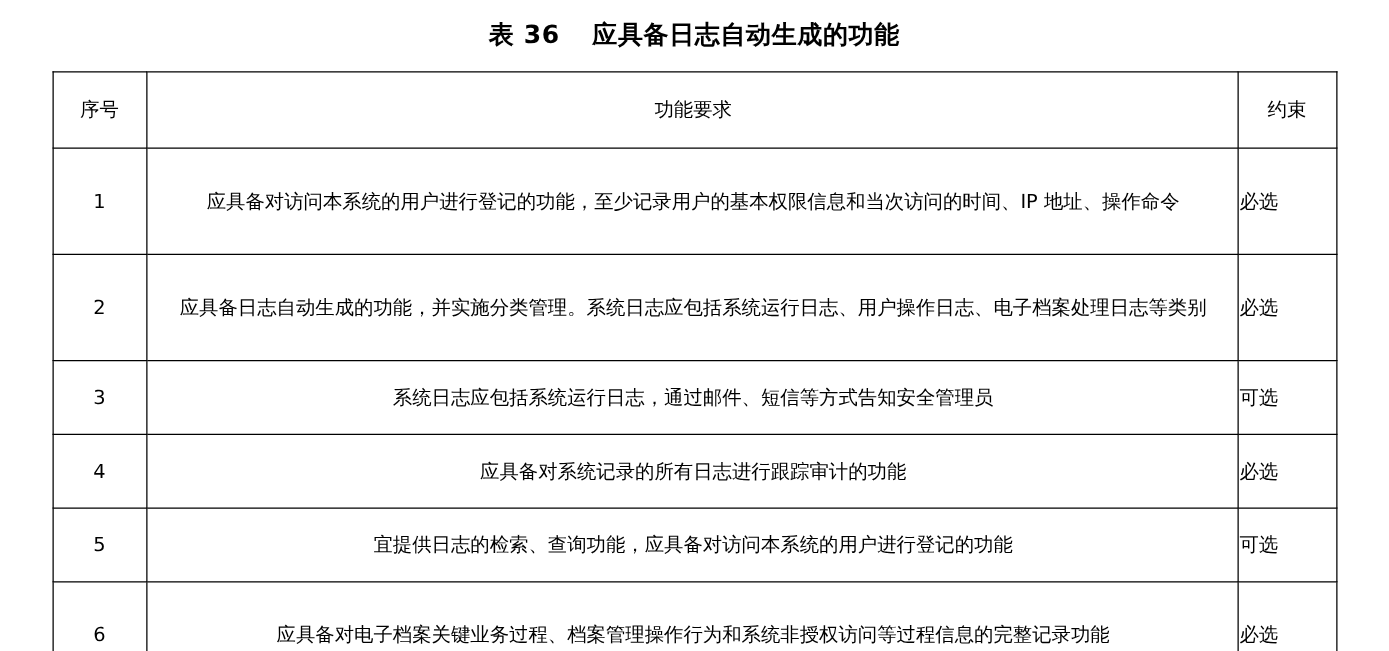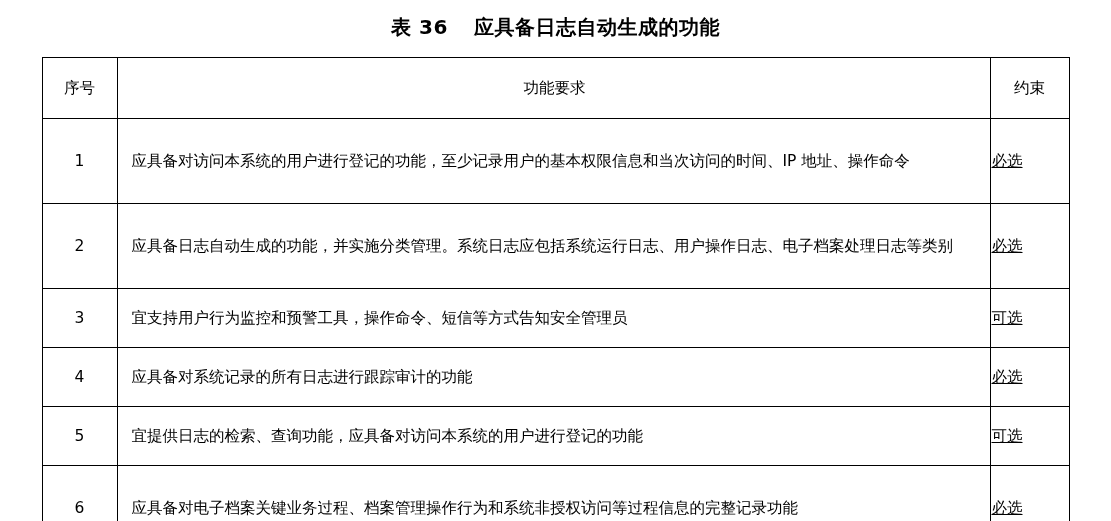--- a/index.html
+++ b/index.html
@@ -46,38 +46,37 @@
     font-size: 15.5px;
     line-height: 1.55;
     font-family: "DejaVu Sans", "Liberation Sans", sans-serif;
   }
   th.col-seq, td.col-seq {
     width: 74px;
     text-align: center;
   }
   th.col-req, td.col-req {
     width: 846px;
-    text-align: left;
+    text-align: center;
     padding: 9px 12px 9px 14px;
   }
   th.col-con, td.col-con {
     width: 78px;
   }
   thead th {
     font-weight: normal;
     height: 42px;
     padding: 6px 0;
   }
   td.col-seq {
     font-size: 14px;
     font-family: "Liberation Serif", "DejaVu Serif", serif;
   }
   td.col-con {
     font-size: 15.5px;
-    text-decoration: underline;
   }
   tbody tr.tall td {
     height: 66px;
   }
   tbody tr.short td {
     height: 40px;
   }
 </style>
 </head>
 <body>
@@ -102,21 +101,21 @@
         <td class="col-req">应具备对访问本系统的用户进行登记的功能，至少记录用户的基本权限信息和当次访问的时间、IP 地址、操作命令</td>
         <td class="col-con">必选</td>
       </tr>
       <tr class="tall">
         <td class="col-seq">2</td>
         <td class="col-req">应具备日志自动生成的功能，并实施分类管理。系统日志应包括系统运行日志、用户操作日志、电子档案处理日志等类别</td>
         <td class="col-con">必选</td>
       </tr>
       <tr class="short">
         <td class="col-seq">3</td>
-        <td class="col-req">宜支持用户行为监控和预警工具，操作命令、短信等方式告知安全管理员</td>
+        <td class="col-req">系统日志应包括系统运行日志，通过邮件、短信等方式告知安全管理员</td>
         <td class="col-con">可选</td>
       </tr>
       <tr class="short">
         <td class="col-seq">4</td>
         <td class="col-req">应具备对系统记录的所有日志进行跟踪审计的功能</td>
         <td class="col-con">必选</td>
       </tr>
       <tr class="short">
         <td class="col-seq">5</td>
         <td class="col-req">宜提供日志的检索、查询功能，应具备对访问本系统的用户进行登记的功能</td>

